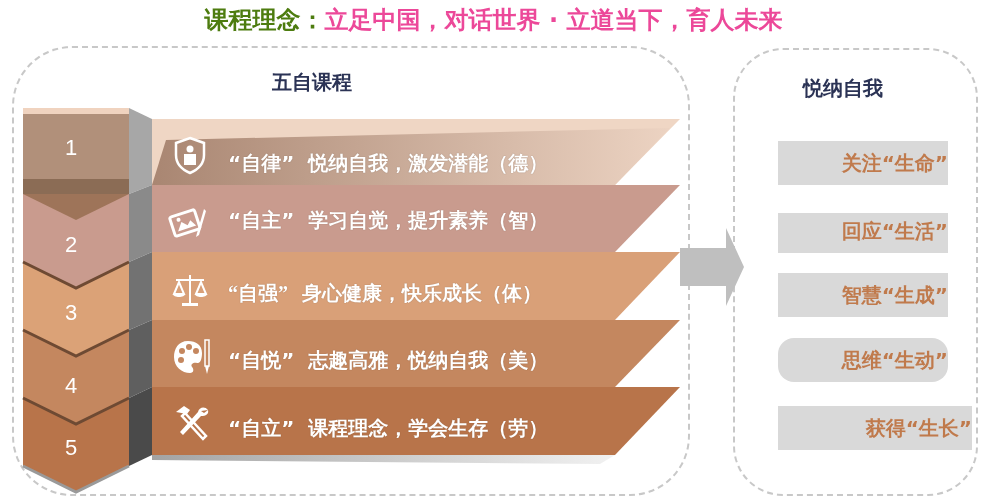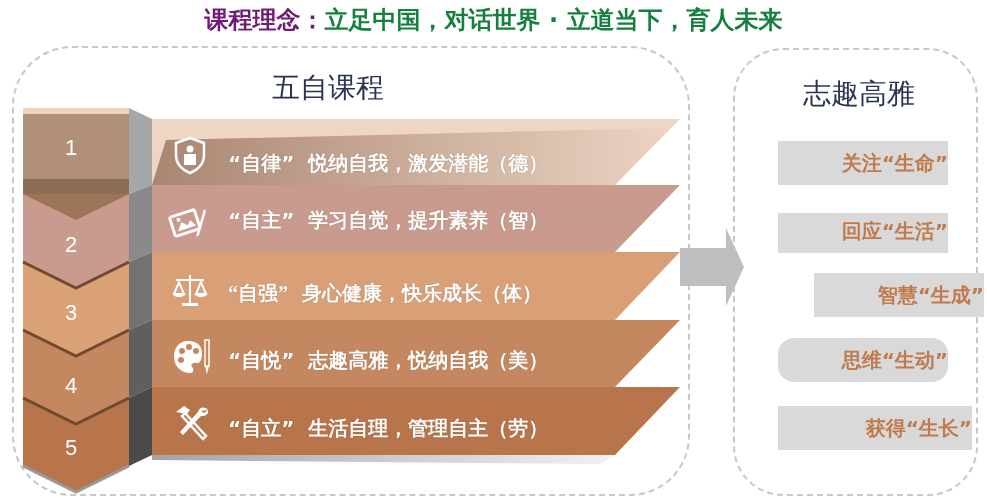--- a/index.html
+++ b/index.html
@@ -1,25 +1,25 @@
 <!DOCTYPE html>
 <html><head>
 <meta charset="utf-8">
 <style>
   html, body { margin:0; padding:0; background:#ffffff; }
   body { width:987px; height:502px; position:relative; overflow:hidden;
          font-family:"DejaVu Sans", "Liberation Sans", sans-serif; }
   .title { position:absolute; left:0; top:4px; width:987px; text-align:center;
            font-size:24px; font-weight:bold; letter-spacing:0px; white-space:nowrap; }
-  .title .lead { color:#701a75; }
-  .title .rest { color:#15803d; }
+  .title .lead { color:#4d7c0f; }
+  .title .rest { color:#ec4899; }
   .panel { position:absolute; border:2px dashed #c8c8c8; border-radius:60px; box-sizing:border-box; }
   .panel-left { left:12px; top:46px; width:678px; height:450px; }
   .panel-right { left:733px; top:48px; width:245px; height:448px; border-radius:50px; }
-  .panel-title { position:absolute; font-size:28px; font-weight:normal; color:#2b3355; white-space:nowrap; }
+  .panel-title { position:absolute; font-size:20px; font-weight:bold; color:#2b3355; white-space:nowrap; }
   .pt-left { left:272px; top:69px; }
   .pt-right { left:803px; top:75px; }
   svg.stage { position:absolute; left:0; top:0; }
   .num { position:absolute; width:110px; text-align:center; color:#ffffff; font-size:22px;
          font-family:"Liberation Sans", sans-serif; }
   .band-text { position:absolute; color:#ffffff; font-size:20px; font-weight:bold; white-space:nowrap;
                text-shadow:0 0 1px rgba(90,60,40,0.5); }
   .band-text .kw { margin-right:14px;margin-top:48px; }
   .icon { position:absolute; width:40px; height:40px; }
   .life-box { position:absolute; left:778px; width:170px; height:44px; background:#d9d9d9;
@@ -30,21 +30,21 @@
 <body>
 
 <div class="title">
   <span class="lead">课程理念：</span><span class="rest">立足中国，对话世界 · 立道当下，育人未来</span>
 </div>
 
 <div class="panel panel-left"></div>
 <div class="panel panel-right"></div>
 
 <div class="panel-title pt-left">五自课程</div>
-<div class="panel-title pt-right">志趣高雅</div>
+<div class="panel-title pt-right">悦纳自我</div>
 
 <svg class="stage" width="987" height="502" viewBox="0 0 987 502">
   <defs>
     <linearGradient id="g1" x1="0" x2="1" y1="0" y2="0">
       <stop offset="0" stop-color="#a98672"></stop>
         <stop offset="1" stop-color="#ecd3c2"></stop>
     </linearGradient>
     <linearGradient id="shade" x1="0" x2="1" y1="0" y2="0">
       <stop offset="0" stop-color="#000" stop-opacity="0.28"></stop>
         <stop offset="1" stop-color="#000" stop-opacity="0.05"></stop>
@@ -164,20 +164,20 @@
 <div class="band-text" style="left:228px; top:207px;">
   <span class="kw">“自主”</span><span>学习自觉，提升素养（智）</span>
 </div>
 <div class="band-text" style="left:228px; top:280px;font-family:Liberation Serif, serif;">
   <span class="kw">“自强”</span><span>身心健康，快乐成长（体）</span>
 </div>
 <div class="band-text" style="left:228px; top:347px;">
   <span class="kw">“自悦”</span><span>志趣高雅，悦纳自我（美）</span>
 </div>
 <div class="band-text" style="left:228px; top:415px;">
-  <span class="kw">“自立”</span><span>生活自理，管理自主（劳）</span>
+  <span class="kw">“自立”</span><span>课程理念，学会生存（劳）</span>
 </div>
 
 <div class="life-box" style="top:141px;">关注“生命”</div>
 <div class="life-box" style="top:213px; height:40px; line-height:36px;">回应“生活”</div>
-<div class="life-box" style="top:273px;margin-left:36px;">智慧“生成”</div>
+<div class="life-box" style="top:273px;">智慧“生成”</div>
 <div class="life-box" style="top:338px;border-radius:16px;">思维“生动”</div>
 <div class="life-box" style="top:406px;padding-left:24px;">获得“生长”</div>
 
 </body></html>

